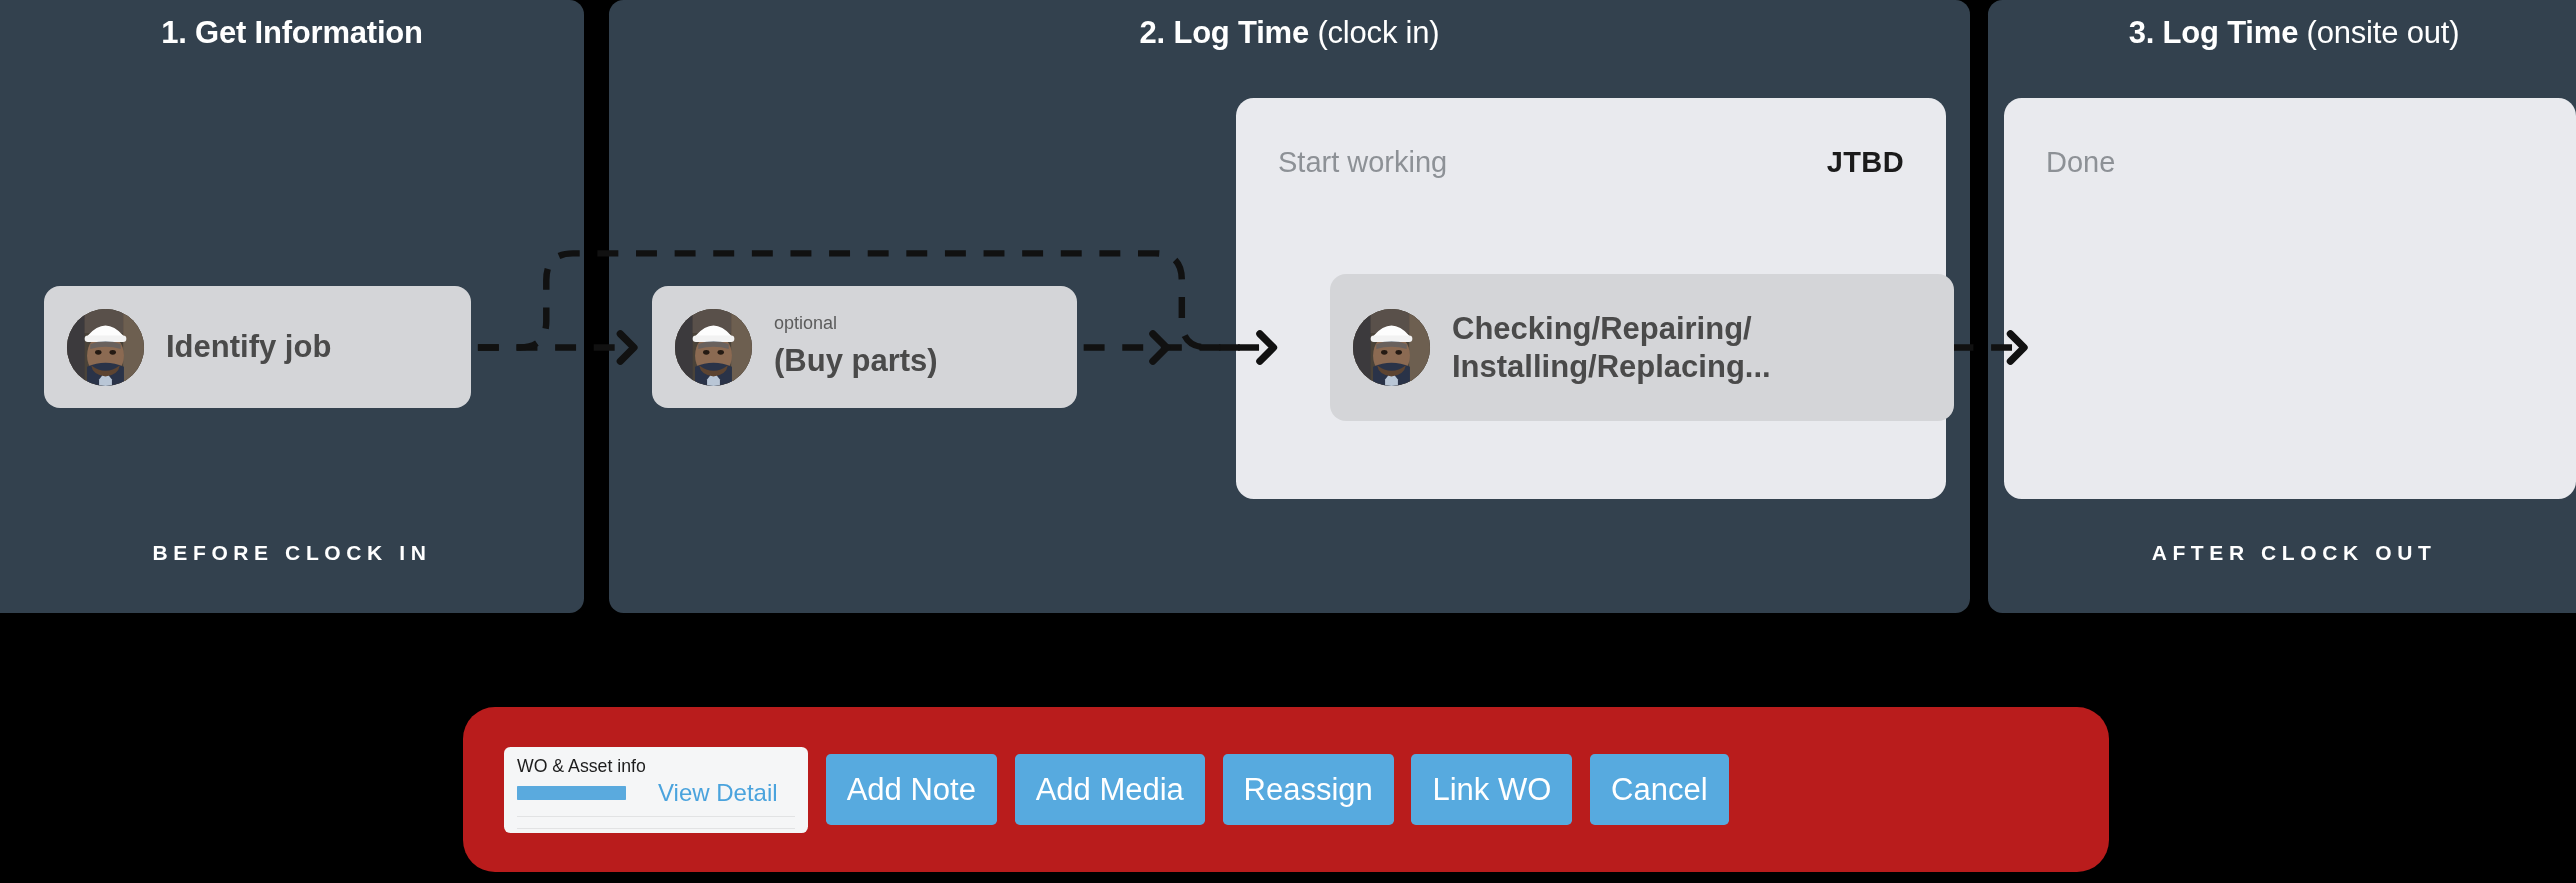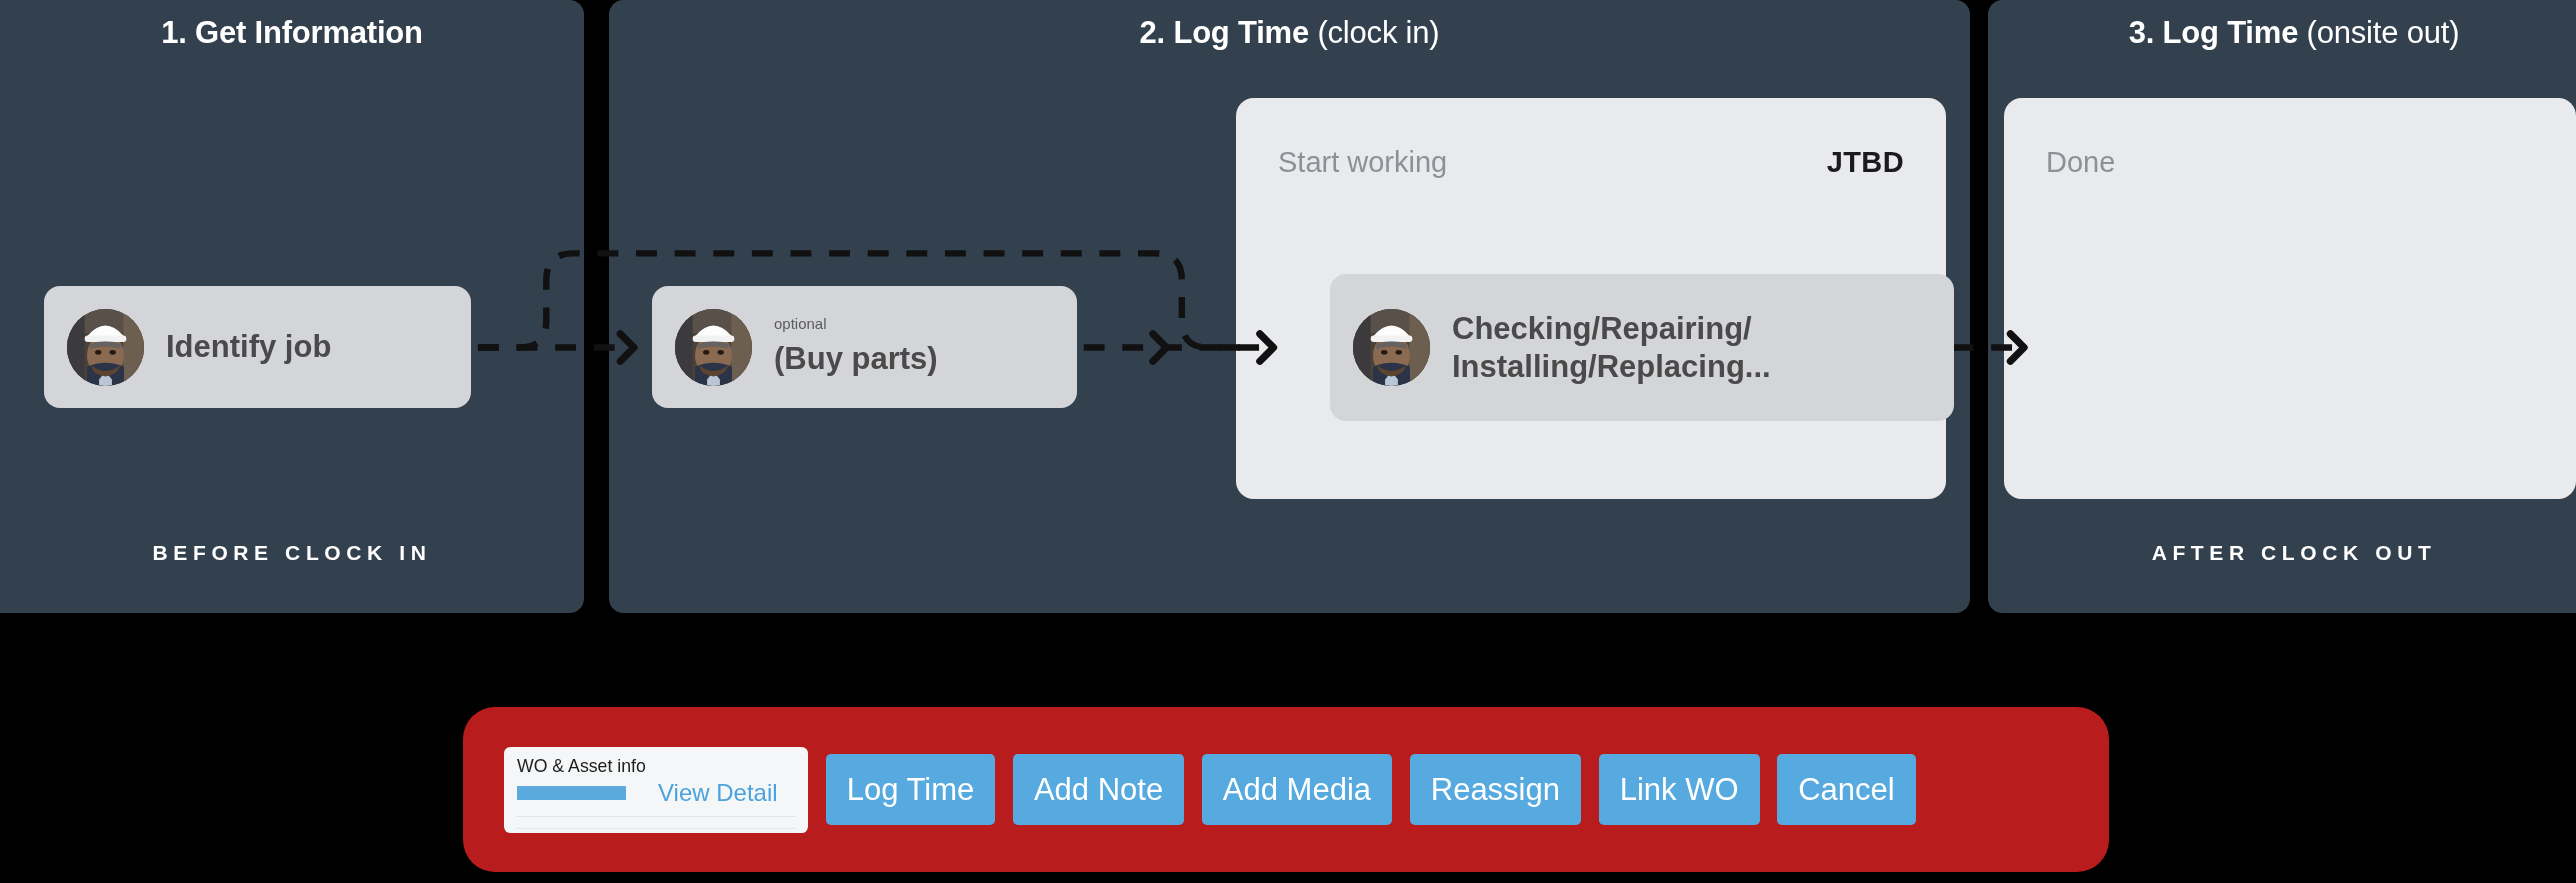--- a/index.html
+++ b/index.html
@@ -120,21 +120,21 @@
     color: #4a4a4a;
     font-size: 31px;
     font-weight: 700;
     line-height: 1.22;
     margin-left: 22.5px;
     white-space: nowrap;
   }
   .chip-label.multiline { white-space: normal; }
   .chip-sub {
     color: #5c5c5c;
-    font-size: 15px;
+    font-size: 18px;
     font-weight: 400;
     line-height: 1.05;
     margin-bottom: 9px;
   }
   .chip-textcol {
     display: flex;
     flex-direction: column;
     justify-content: center;
     margin-left: 22.5px;
   }
@@ -373,21 +373,20 @@
     <div class="wo-card">
       <div class="wo-title">WO &amp; Asset info</div>
       <div class="wo-row">
         <div class="wo-bar"></div>
         <span class="wo-link">View Detail</span>
       </div>
       <div class="wo-rule"></div>
       <div class="wo-rule"></div>
     </div>
 
-    <button class="act-btn">Log Time</button>
     <button class="act-btn">Add Note</button>
     <button class="act-btn">Add Media</button>
     <button class="act-btn">Reassign</button>
     <button class="act-btn">Link WO</button>
     <button class="act-btn">Cancel</button>
   </div>
 
 </div>
 
 

